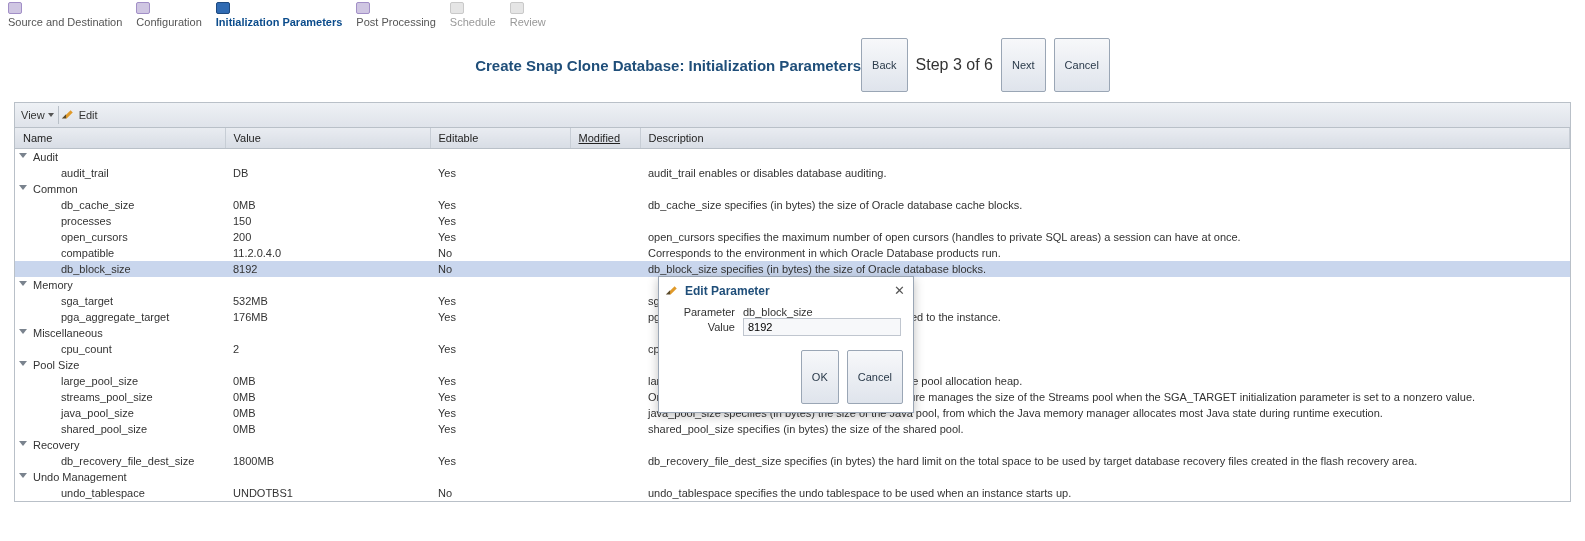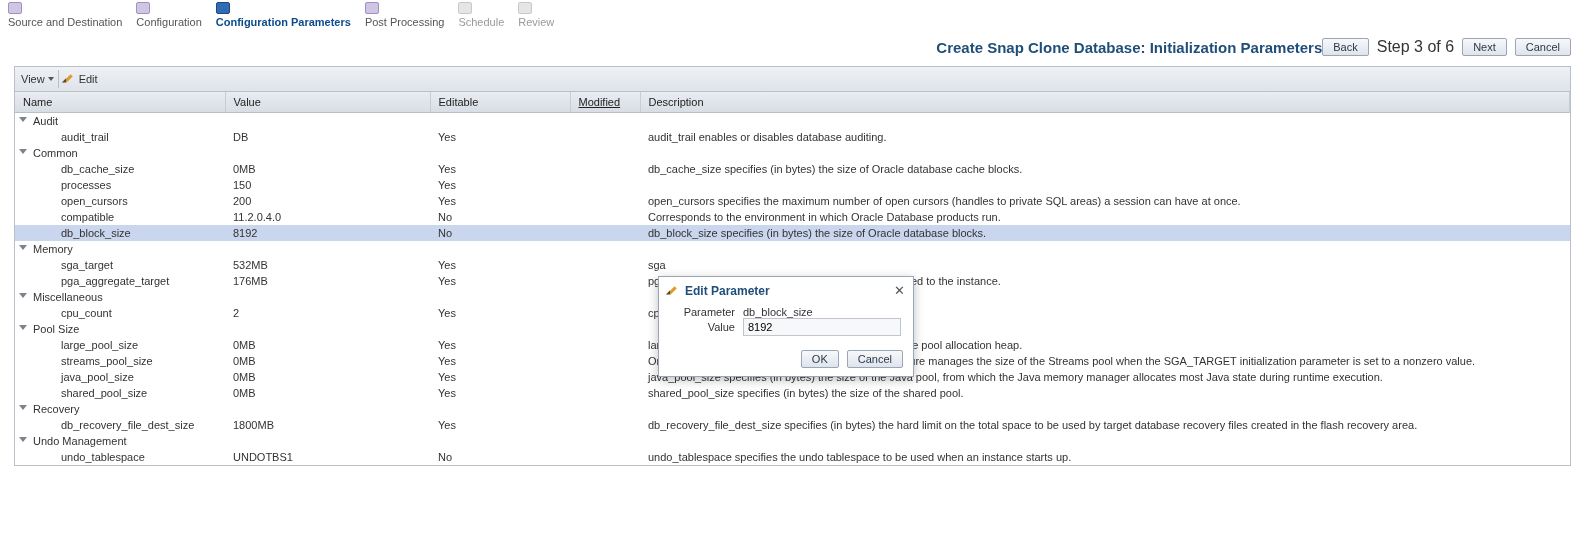--- a/index.html
+++ b/index.html
@@ -45,33 +45,33 @@
     background: #e5e5e5;
     border-color: #c9c9c9;
   }
   .step-label { font-size: 11px; color: #555; white-space: nowrap; }
   .step-label.current { color: #0b4c8c; font-weight: bold; }
   .step-label.future { color: #999; }
   
   .page-header {
     display: flex;
     align-items: center;
-    justify-content: flex-end;
+    justify-content: center;
     padding: 10px 14px 10px 14px;
   }
   .page-title {
     font-size: 15px;
     font-weight: bold;
     color: #1f4e79;
   }
   .header-buttons { display:flex; align-items:center; gap:8px; }
   .btn {
     font-family: inherit;
     font-size: 11px;
-    padding: 2px 10px;
+    padding: 20px 10px;
     background: linear-gradient(#f7f8fa,#dfe4ec);
     border: 1px solid #9aa6b5;
     border-radius: 2px;
     cursor: pointer;
     color:#2a3a4a;
   }
   .step-indicator { font-size: 16px; color:#333; }
   
   .outer-panel {
     margin: 0 14px 10px 14px;
@@ -201,21 +201,21 @@
     <div class="wizard-step">
       <div class="step-box done"></div>
       <div class="step-label done">Source and Destination</div>
     </div>
     <div class="wizard-step">
       <div class="step-box done"></div>
       <div class="step-label done">Configuration</div>
     </div>
     <div class="wizard-step">
       <div class="step-box current"></div>
-      <div class="step-label current">Configuration Parameters</div>
+      <div class="step-label current">Initialization Parameters</div>
     </div>
     <div class="wizard-step">
       <div class="step-box done"></div>
       <div class="step-label done">Post Processing</div>
     </div>
     <div class="wizard-step">
       <div class="step-box future"></div>
       <div class="step-label future">Schedule</div>
     </div>
     <div class="wizard-step">

